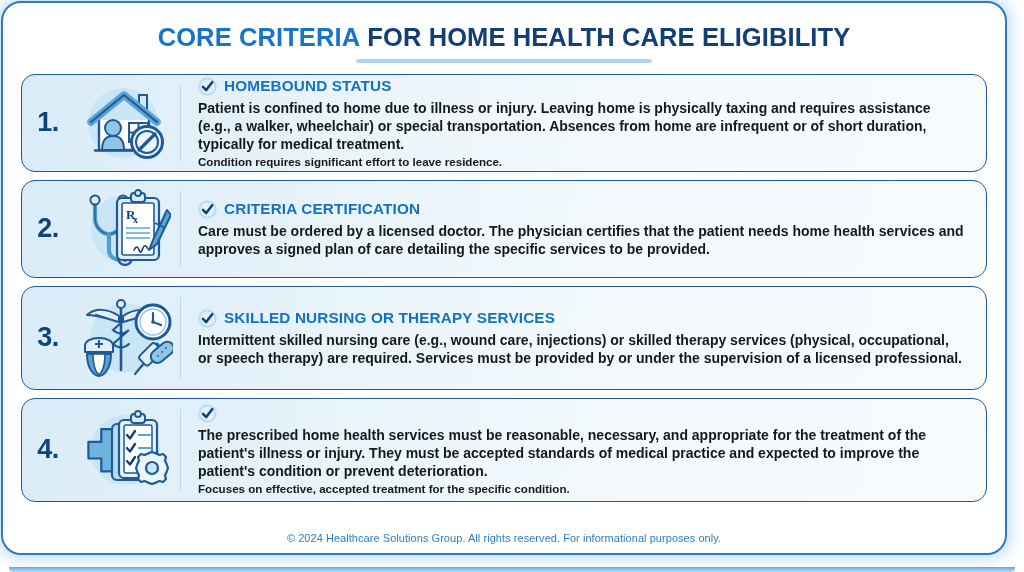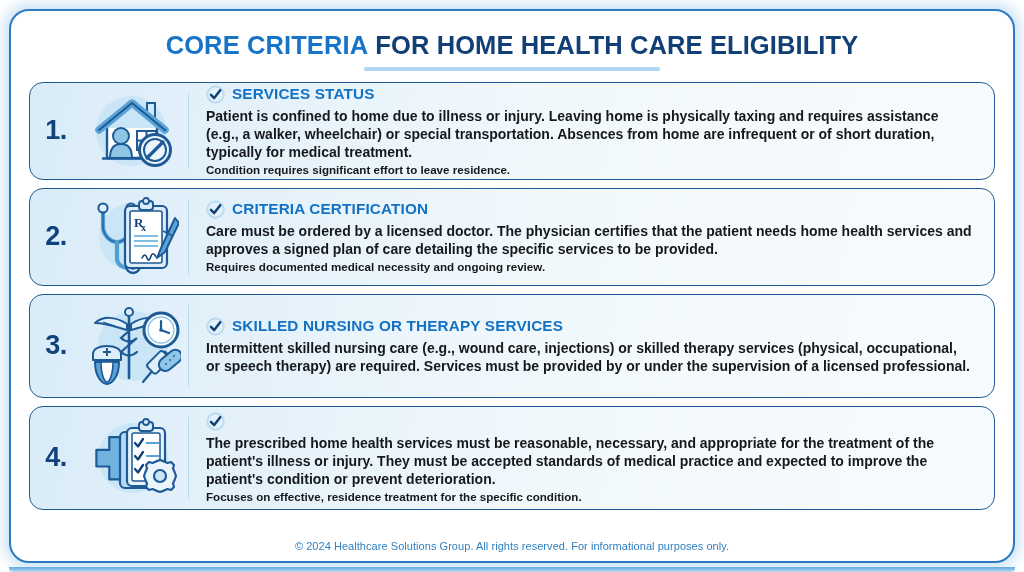--- a/index.html
+++ b/index.html
@@ -10,21 +10,21 @@
     overflow: hidden;
     background: #ffffff;
     font-family: "Liberation Sans", sans-serif;
   }
 
   #infographic {
     position: relative;
     width: 1024px;
     height: 572px;
     background: #ffffff;
-    padding: 9px;
+    padding: 1px;
   }
 
   
   .frame {
     position: relative;
     width: 1006px;
     height: 554px;
     background: #ffffff;
     border: 2.5px solid #2a7ac4;
     border-radius: 20px;
@@ -227,21 +227,21 @@
             </svg>
           </div>
         </div>
         <div class="divider"></div>
         <div class="text-col">
           <div class="head-row">
             <svg class="check-icon" width="19" height="19" viewBox="0 0 20 20">
               <circle cx="10" cy="10" r="8.6" fill="none" stroke="#bcdcf0" stroke-width="2.2"></circle>
               <path d="M5.2 10.4 L8.6 13.8 L15 5.4" fill="none" stroke="#123f75" stroke-width="2.6" stroke-linecap="round" stroke-linejoin="round"></path>
             </svg>
-            <span class="card-title">SERVICES STATUS</span>
+            <span class="card-title">HOMEBOUND STATUS</span>
           </div>
           <div class="body-text">Patient is confined to home due to illness or injury. Leaving home is physically taxing and requires assistance (e.g., a walker, wheelchair) or special transportation. Absences from home are infrequent or of short duration, typically for medical treatment.</div>
           <div class="note-text">Condition requires significant effort to leave residence.</div>
         </div>
       </div>
 
       <div class="card c2">
         <div class="num-col">
           <span class="num">2.</span>
         </div>
@@ -280,21 +280,20 @@
         <div class="divider"></div>
         <div class="text-col">
           <div class="head-row">
             <svg class="check-icon" width="19" height="19" viewBox="0 0 20 20">
               <circle cx="10" cy="10" r="8.6" fill="none" stroke="#bcdcf0" stroke-width="2.2"></circle>
               <path d="M5.2 10.4 L8.6 13.8 L15 5.4" fill="none" stroke="#123f75" stroke-width="2.6" stroke-linecap="round" stroke-linejoin="round"></path>
             </svg>
             <span class="card-title">CRITERIA CERTIFICATION</span>
           </div>
           <div class="body-text">Care must be ordered by a licensed doctor. The physician certifies that the patient needs home health services and approves a signed plan of care detailing the specific services to be provided.</div>
-          <div class="note-text">Requires documented medical necessity and ongoing review.</div>
         </div>
       </div>
 
       <div class="card c3">
         <div class="num-col">
           <span class="num">3.</span>
         </div>
         <div class="icon-col">
           <div class="icon-wrap">
             <svg width="96" height="84" viewBox="0 0 96 84">
@@ -379,21 +378,21 @@
         </div>
         <div class="divider"></div>
         <div class="text-col">
           <div class="head-row">
             <svg class="check-icon" width="19" height="19" viewBox="0 0 20 20">
               <circle cx="10" cy="10" r="8.6" fill="none" stroke="#bcdcf0" stroke-width="2.2"></circle>
               <path d="M5.2 10.4 L8.6 13.8 L15 5.4" fill="none" stroke="#123f75" stroke-width="2.6" stroke-linecap="round" stroke-linejoin="round"></path>
             </svg>
           </div>
           <div class="body-text">The prescribed home health services must be reasonable, necessary, and appropriate for the treatment of the patient's illness or injury. They must be accepted standards of medical practice and expected to improve the patient's condition or prevent deterioration.</div>
-          <div class="note-text">Focuses on effective, residence treatment for the specific condition.</div>
+          <div class="note-text">Focuses on effective, accepted treatment for the specific condition.</div>
         </div>
       </div>
 
     </div>
 
     <div class="footer">© 2024 Healthcare Solutions Group. All rights reserved. For informational purposes only.</div>
 
   </div>
   <div class="bottom-strip"></div>
 </div>

